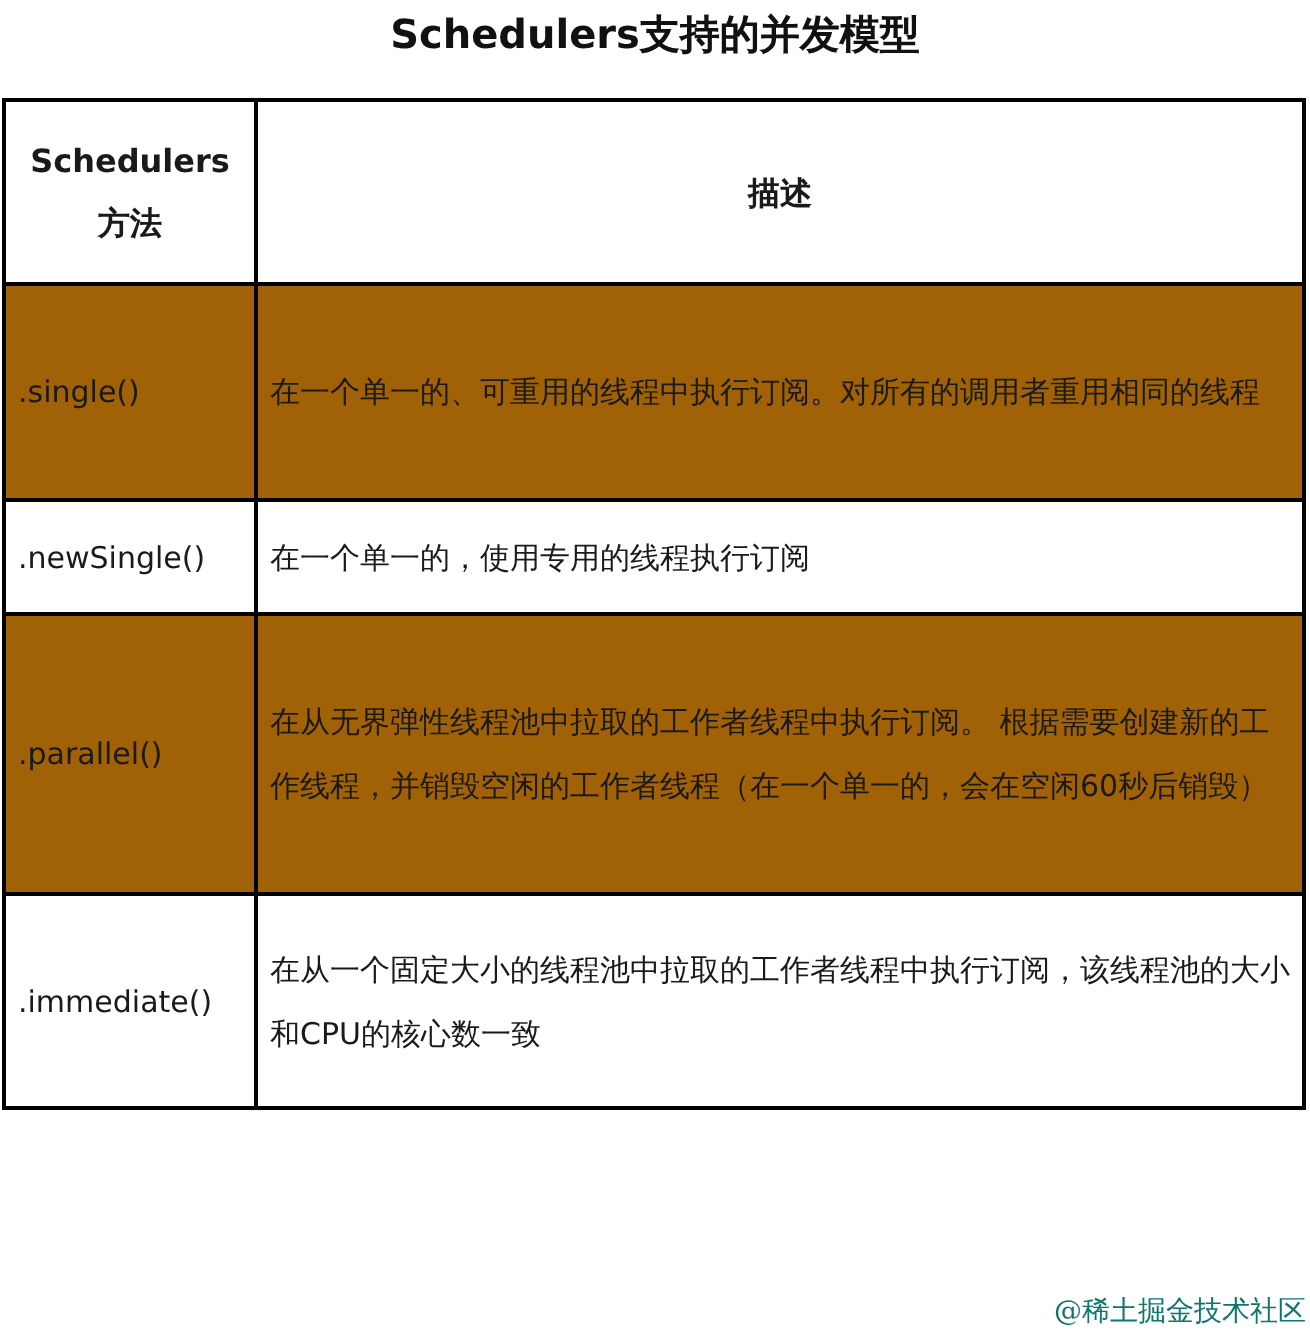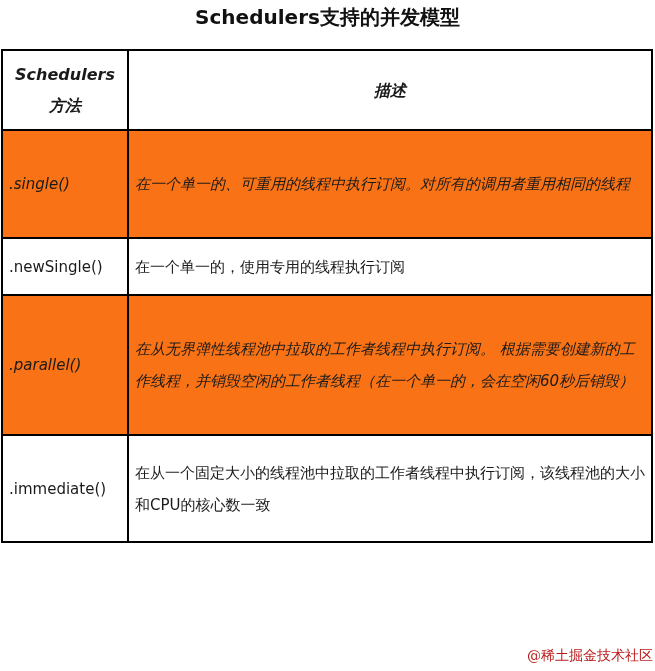--- a/index.html
+++ b/index.html
@@ -26,39 +26,39 @@
     text-align: left;
     font-weight: normal;
   }
   table.models th {
     font-weight: bold; text-align: center; font-size: 16px; line-height: 31px;
   }
   col.c1 { width: 126px; }
   col.c2 { width: 524px; }
   .method { padding-left: 6px !important; padding-right: 2px !important; white-space: nowrap; }
   .desc { line-height: 32px; padding-left: 6px !important; padding-right: 4px !important; }
-  tr.alt td { background: #f97316; font-style: italic; }
+  tr.alt td { background: #a16207; }
   .watermark {
     position: absolute; right: 2px; bottom: 6px;
-    font-size: 14px; color: #b91c1c;
+    font-size: 14px; color: #0f766e;
     font-family: "DejaVu Serif", serif;
   }
 </style>
 </head>
 <body>
 
 <div class="title">Schedulers支持的并发模型</div>
 
 <table class="models">
   <colgroup>
       <col class="c1">
       <col class="c2">
     </colgroup>
   <tbody>
-      <tr style="height:80px;font-style:italic;">
+      <tr style="height:92px;">
     <th>
       <span>Schedulers</span><br>
       <span>方法</span>
     </th>
     <th>描述</th>
   </tr>
   <tr class="alt" style="height:108px;">
     <td class="method">.single()</td>
     <td class="desc">在一个单一的、可重用的线程中执行订阅。对所有的调用者重用相同的线程</td>
   </tr>

